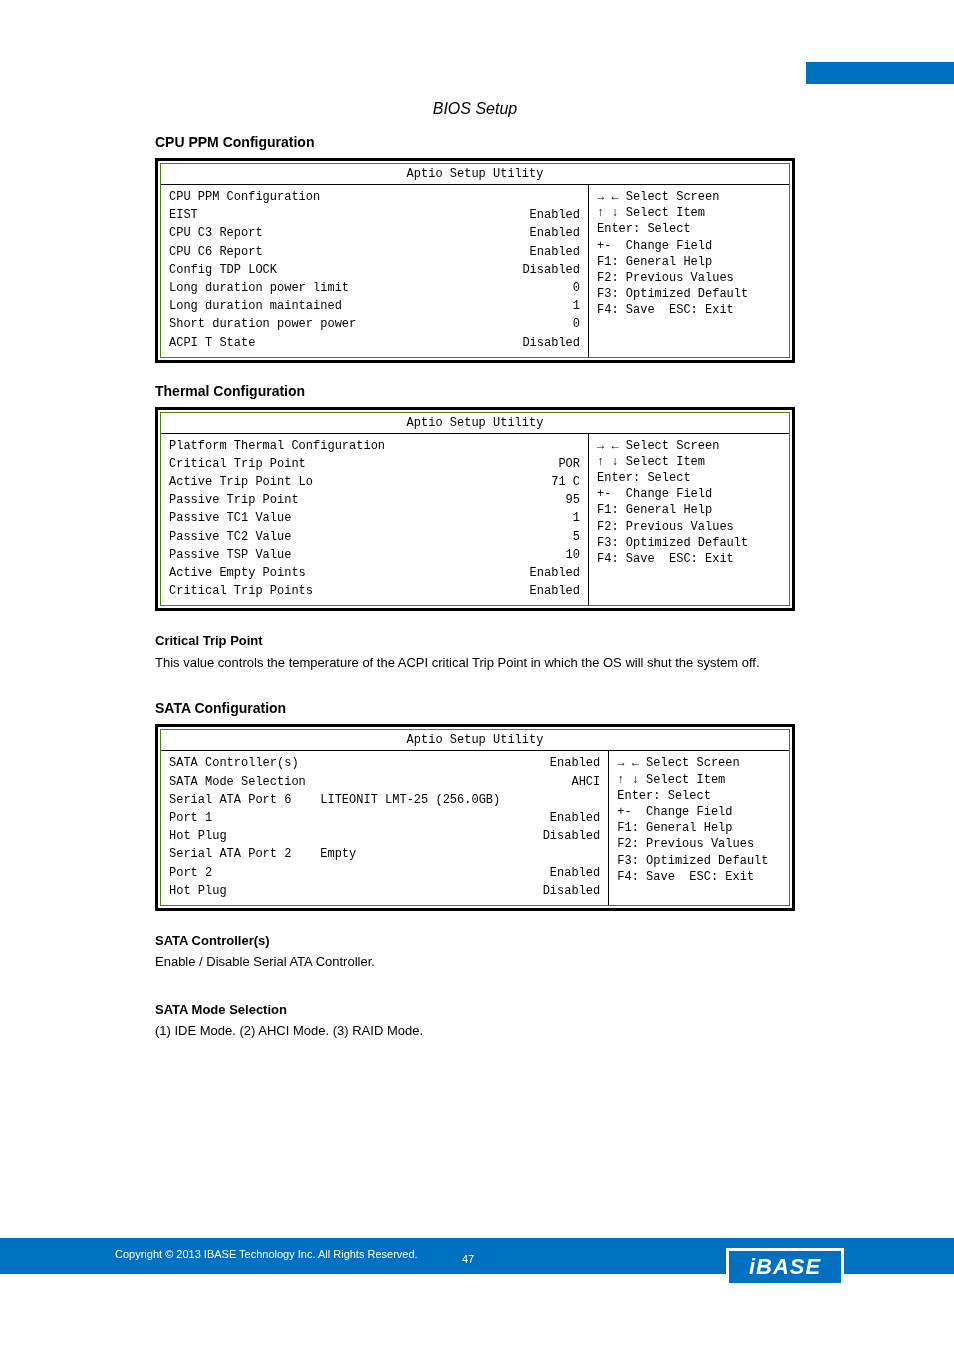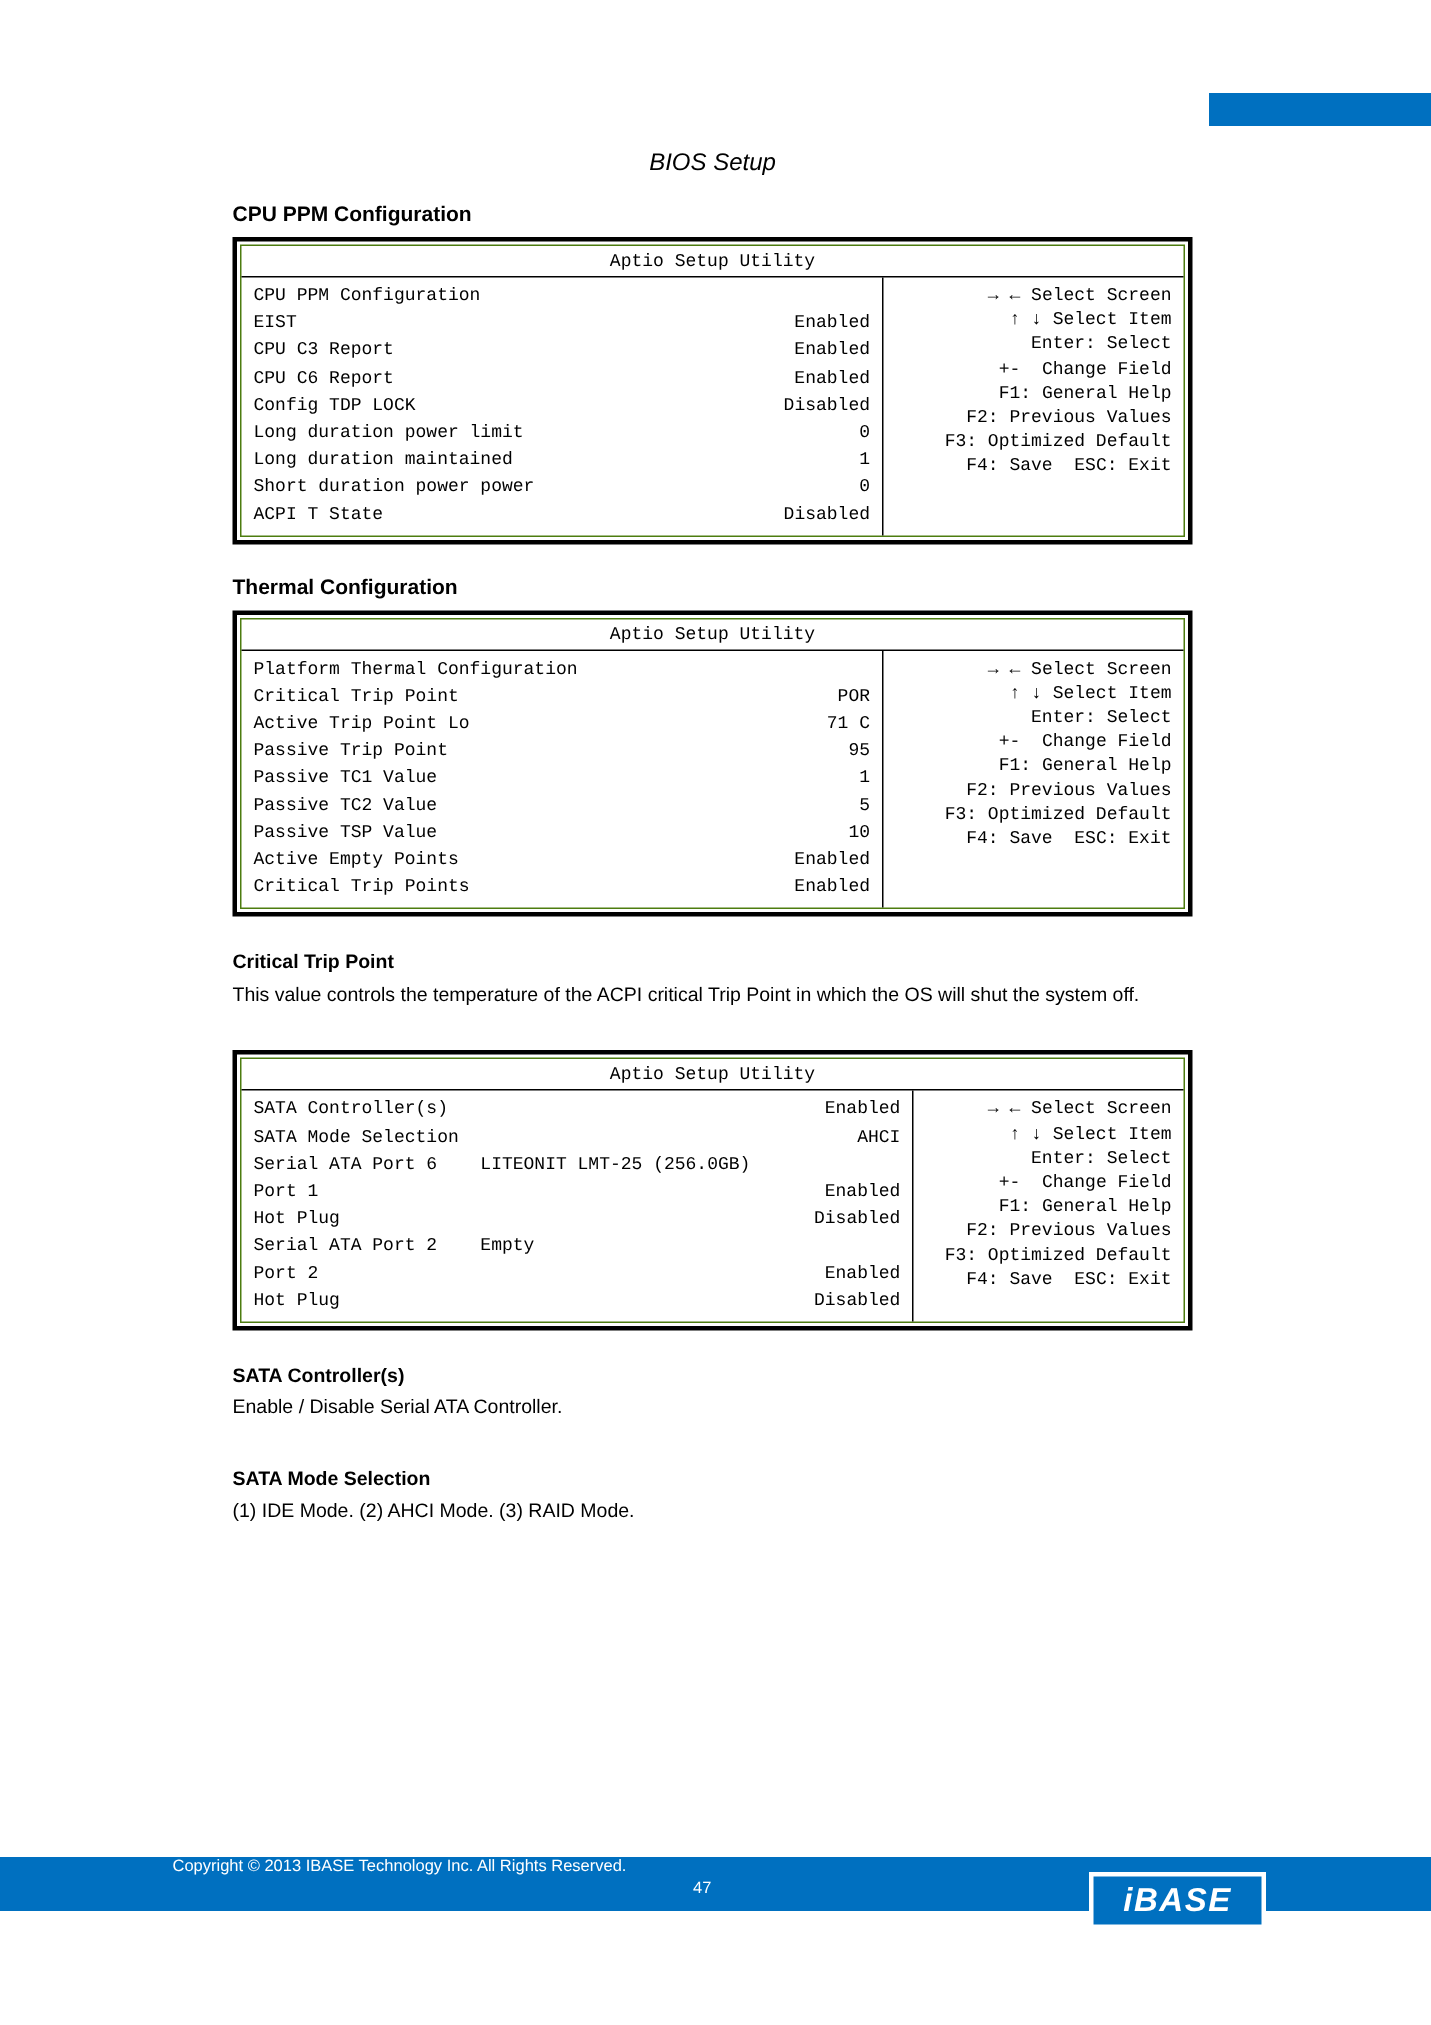--- a/index.html
+++ b/index.html
@@ -60,21 +60,20 @@
     line-height: 1.35;
   }
   .bios-row { display: flex; margin-bottom: 2px; }
   .bios-label { flex: 1; white-space: pre; }
   .bios-value { width: 100px; text-align: right; white-space: pre; }
   .bios-right {
     width: 200px;
     padding: 4px 8px;
     line-height: 1.35;
     white-space: pre;
-    text-align: right;
   }
 
   .desc-block {
     margin: 6px 0 28px 40px;
     font-size: 13px;
     line-height: 1.5;
     width: 640px;
   }
   .desc-heading {
     font-weight: bold;
@@ -87,21 +86,21 @@
     position: absolute;
     top: 1238px;
     left: 0;
     width: 954px;
     height: 36px;
     background: #0070c0;
   }
   .footer-copy {
     position: absolute;
     left: 115px;
-    bottom: 24px;
+    bottom: 14px;
     color: #fff;
     font-size: 11px;
   }
   .footer-pagenum {
     position: absolute;
     left: 462px;
     bottom: 9px;
     color: #fff;
     font-size: 11px;
   }
@@ -240,20 +239,21 @@
 <span>F4: Save  ESC: Exit</span></div>
       </div>
     </div>
   </div>
 
   <div class="desc-block">
     <div class="desc-heading">Critical Trip Point</div>
     <div class="desc-text">This value controls the temperature of the ACPI critical Trip Point in which the OS will shut the system off.</div>
   </div>
 
+  <div class="section-title">SATA Configuration</div>
   <div class="bios-box">
     <div class="bios-inner">
       <div class="bios-title">Aptio Setup Utility</div>
       <div class="bios-body">
         <div class="bios-left">
           <div class="bios-row">
               <span class="bios-label">SATA Controller(s)</span>
               <span class="bios-value">Enabled</span>
             </div>
           <div class="bios-row">

